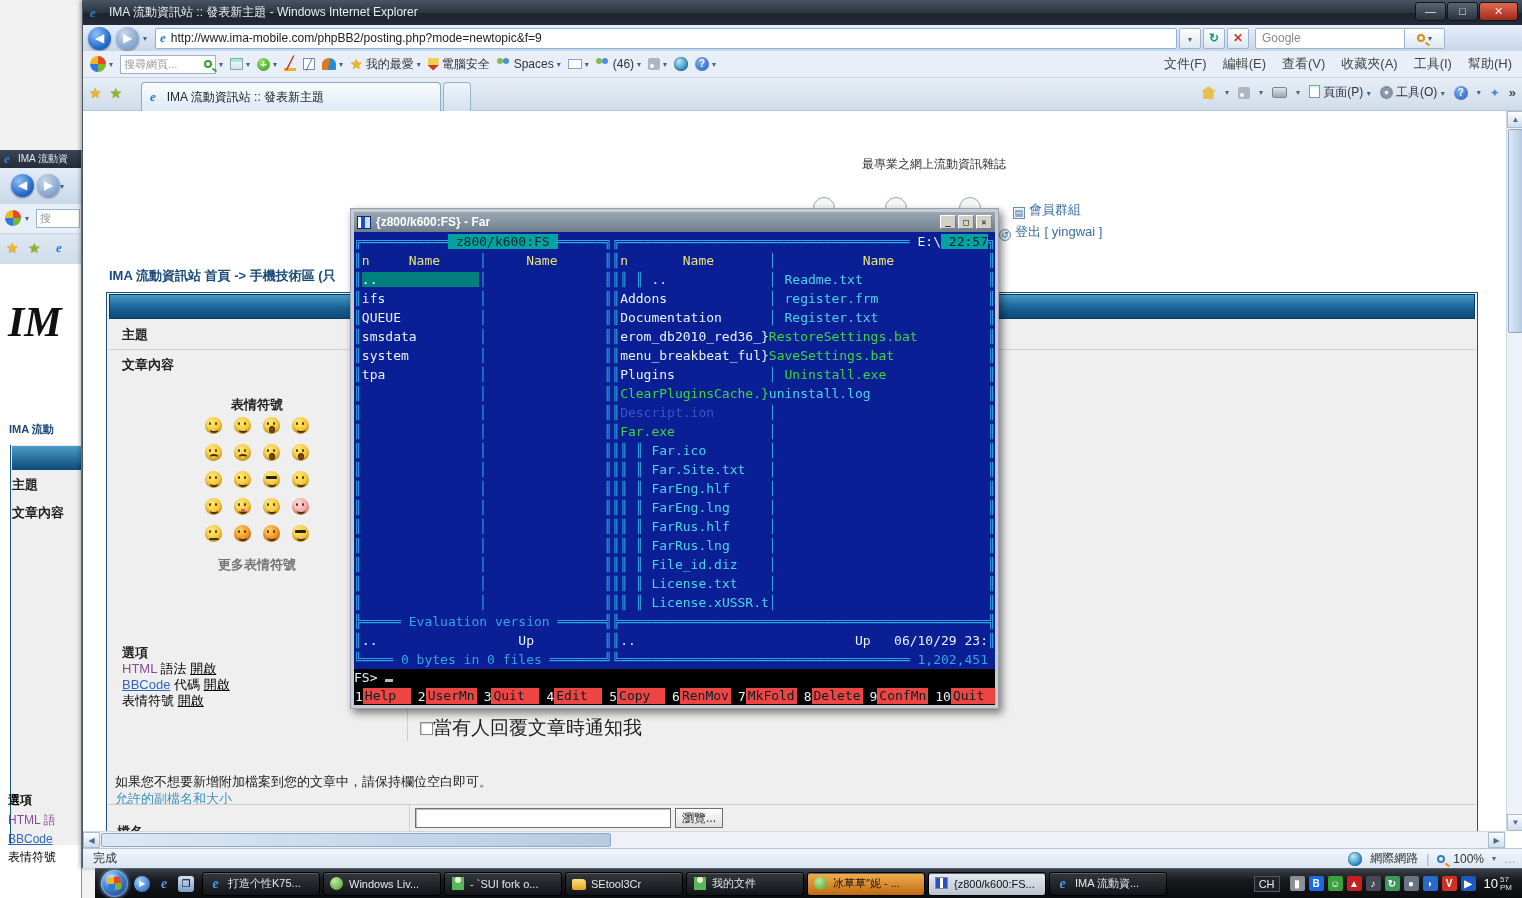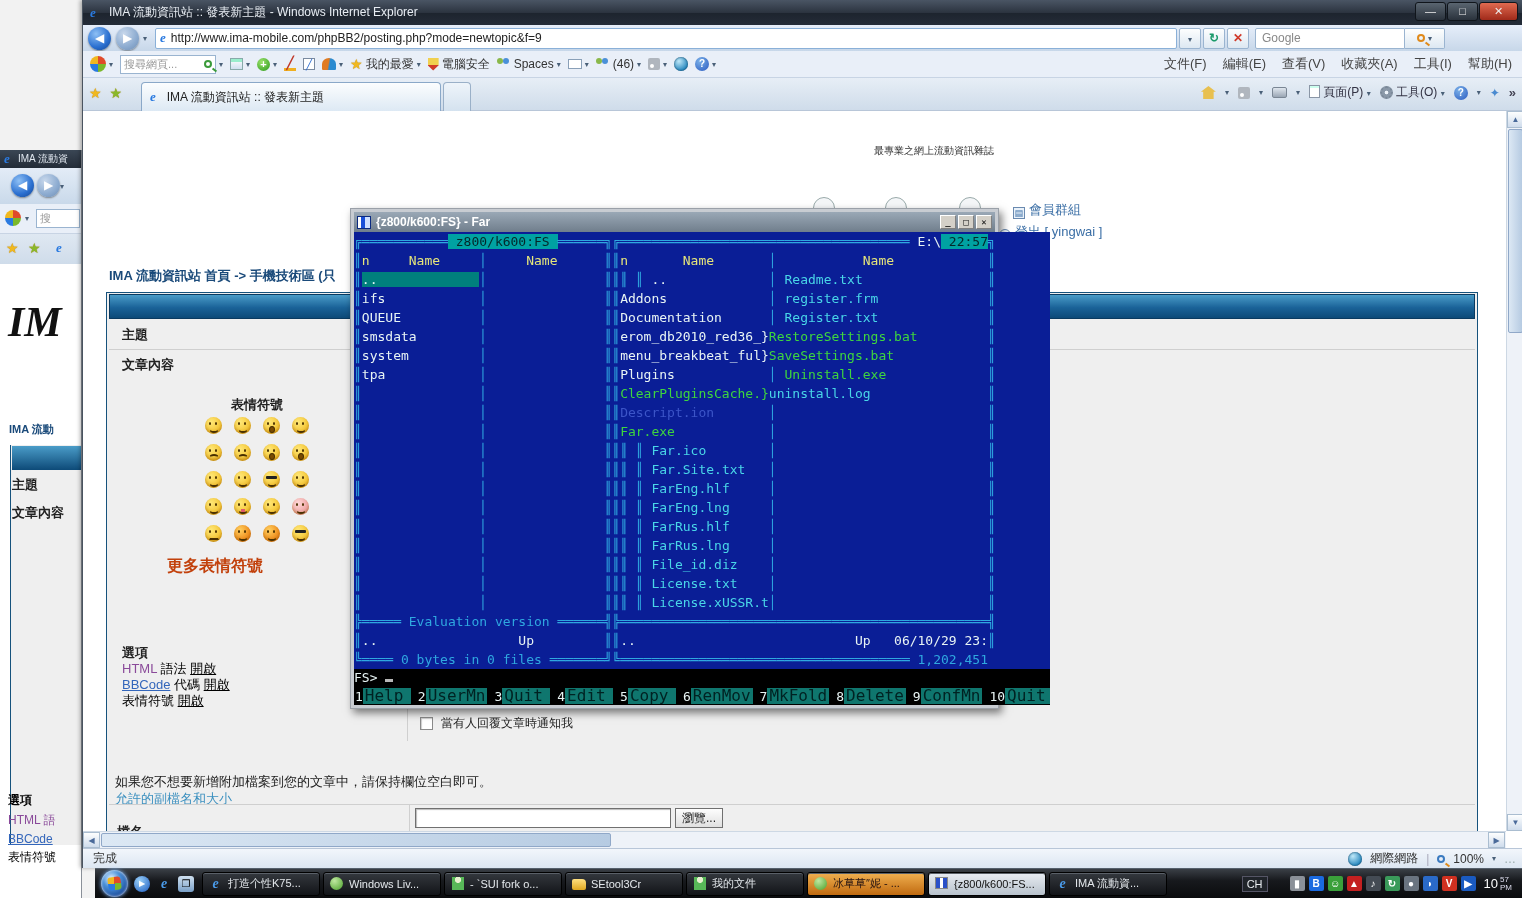--- a/index.html
+++ b/index.html
@@ -78,21 +78,21 @@
   .chevron{color:#445;font-size:13px;font-weight:bold}
 
   .content{position:absolute;left:0;top:111px;width:1440px;height:720px;background:#fff;overflow:hidden}
   .logo{position:absolute;left:28px;top:44px;white-space:nowrap}
   .logo-word{font-family:"Liberation Serif",serif;font-style:italic;font-weight:bold;font-size:47px;color:#111;letter-spacing:-1px}
   .logo-dot{display:inline-block;width:44px;height:44px;border-radius:50%;background:#d42020;vertical-align:-6px;margin:0 2px;position:relative}
   .logo-dot i{position:absolute;bottom:11px;background:#fff;width:5px}
   .logo-com{font-family:"Liberation Serif",serif;font-weight:bold;font-size:21px;color:#555}
   .site-head{position:absolute;left:701px;top:30px;width:300px;text-align:center}
   .site-title{font-size:24px;font-weight:bold;color:#222;letter-spacing:1px}
-  .site-sub{font-size:10px;color:#333;margin-top:3px}
+  .site-sub{font-size:12px;color:#333;margin-top:15px}
   .hdr-link{position:absolute;font-size:13px;color:#3a6ea5;white-space:nowrap}
   .hlink-ic{display:inline-block;width:12px;height:12px;border:1px solid #6a8ab0;background:#eaf2fa;color:#3a6ea5;font-size:9px;line-height:11px;text-align:center;vertical-align:-2px;margin-right:4px}
   .circle-top{position:absolute;width:22px;height:22px;border-radius:50%;border:1px solid #9aa;background:#f4f6f8}
   .breadcrumb{position:absolute;left:26px;top:156px;font-size:13px;font-weight:bold;color:#1a4a7a;white-space:nowrap}
 
   .forum-table{position:absolute;left:23px;top:181px;width:1372px;height:551px;background:#efefef;border:1px solid #16527c;overflow:hidden}
   .bluebar{position:absolute;left:2px;right:2px;height:25px;background:linear-gradient(180deg,#4a9cc8 0%,#1a6298 55%,#0d4a78 100%);border:1px solid #0a3a60}
   .row-label{position:absolute;font-size:13px;font-weight:bold;color:#222}
   .hline{position:absolute;left:2px;right:2px;height:1px;background:#cfcfcf}
   .vline{position:absolute;width:1px;background:#cfcfcf}
@@ -101,73 +101,73 @@
   .smiley{width:17px;height:17px;border-radius:50%;background:radial-gradient(circle at 35% 30%,#ffe878,#f5c83a 60%,#d89c1a);box-shadow:inset 0 -2px 3px rgba(150,90,0,.45);position:relative}
   .smiley:before{content:"";position:absolute;left:4px;top:5px;width:2px;height:3px;background:#4a3000;border-radius:50%;box-shadow:6px 0 0 #4a3000}
   .smiley:after{content:"";position:absolute;left:4px;top:8px;width:8px;height:5px;border:1px solid transparent;border-bottom:2px solid #4a3000;border-radius:50%}
   .smiley.v-sad:after{top:10px;border-bottom:none;border-top:2px solid #4a3000}
   .smiley.v-oh:after{left:6px;top:9px;width:4px;height:5px;border:1px solid #4a3000;border-radius:50%;background:#7a4a00}
   .smiley.v-cool:before{left:3px;top:5px;width:11px;height:3px;border-radius:1px;background:#222;box-shadow:none}
   .smiley.v-pink{background:radial-gradient(circle at 35% 30%,#ffd8d8,#f0a8a8 60%,#d07878)}
   .smiley.v-red{background:radial-gradient(circle at 35% 30%,#ffd060,#f09020 60%,#c85a10)}
   .smiley.v-flat:after{border-bottom:2px solid #4a3000;border-radius:0;height:1px;top:11px}
   .smiley.v-tongue em{position:absolute;left:7px;top:11px;width:4px;height:5px;background:#e05a6a;border-radius:0 0 2px 2px}
-  .more-link{position:absolute;left:60px;top:263px;width:180px;font-size:16px;font-weight:bold;color:#c2410c}
+  .more-link{position:absolute;left:60px;top:263px;width:180px;text-align:center;font-size:13px;font-weight:bold;color:#737373}
   .opt-block{position:absolute;left:15px;top:352px;font-size:13px;line-height:16px;white-space:nowrap}
   .opt-title{font-weight:bold;color:#222}
   .u{text-decoration:underline}
   .link-cyan{color:#3a8fbf;text-decoration:underline}
-  .notify-row{position:absolute;left:313px;top:422px;font-size:12px;color:#222;display:flex;align-items:center;gap:8px}
+  .notify-row{position:absolute;left:313px;top:422px;font-size:19px;color:#222;display:flex;align-items:center;gap:0}
   .checkbox{width:13px;height:13px;background:#fff;border:1px solid #8a8a8a;box-shadow:inset 1px 1px 1px #ccc}
   .attach-head{position:absolute;left:0;right:0;top:4px;text-align:center;font-size:13px;font-weight:bold;color:#f09a28}
   .attach-note{position:absolute;left:8px;top:480px;font-size:13px;color:#222}
   .attach-link{position:absolute;left:8px;top:497px;font-size:13px}
   .file-input{position:absolute;background:#fff;border:1px solid #707070;box-shadow:inset 1px 1px 1px #bbb}
   .browse-btn{position:absolute;left:568px;top:515px;width:48px;height:20px;background:linear-gradient(#fdfdfd,#e0e0e0);border:1px solid #707070;font-size:12px;text-align:center;line-height:18px;color:#222}
 
   .vscroll{position:absolute;right:0;top:0;width:17px;height:720px;background:#eef2f8;border-left:1px solid #cdd8e4}
   .scr-btn{position:absolute;left:0;width:17px;height:17px;background:linear-gradient(#fdfefe,#cfdcec);border:1px solid #aabdd0;color:#4a6a9a;font-size:8px;text-align:center;line-height:15px}
   .scr-thumb{position:absolute;left:1px;width:15px;background:linear-gradient(90deg,#dce8f4,#b6cbe2);border:1px solid #90a8c8;border-radius:2px}
   .hscroll{position:absolute;left:0;top:831px;width:1423px;height:17px;background:#eef2f8;border-top:1px solid #cdd8e4}
   .statusbar{position:absolute;left:0;top:848px;width:1440px;height:20px;background:linear-gradient(#f2f6fb,#dce6f2);border-top:1px solid #b8c6d8;font-size:12px;color:#333;display:flex;align-items:center}
   .status-right{margin-left:auto;display:flex;align-items:center;gap:8px;margin-right:6px}
 
   
   .far-window{position:absolute;left:350px;top:208px;width:649px;height:501px;z-index:3;background:#c8ccd2;border:1px solid #9aa0a8;box-shadow:3px 4px 8px rgba(0,0,0,.5);padding:3px}
   .far-title{height:20px;background:linear-gradient(180deg,#9aa8b6,#707e8c);display:flex;align-items:center;padding:0 3px;color:#fff;font-size:12px;font-weight:bold;white-space:nowrap}
   .far-ico{width:14px;height:13px;background:#1a50d8;border:1px solid #0a2a80;margin-right:5px;box-shadow:inset 3px 0 0 #fff,inset -5px 0 0 #cfe0ff}
   .far-btn{width:16px;height:14px;background:#d4d0c8;border:1px solid #808080;border-top-color:#fff;border-left-color:#fff;font-size:9px;line-height:12px;text-align:center;color:#111;margin-left:2px;font-family:"DejaVu Sans Mono",monospace}
-  .far-console{width:696px;height:473px;background:#0a1e96;overflow:hidden;font-family:"DejaVu Sans Mono",monospace;font-size:13px;line-height:19px}
+  .far-console{width:641px;height:473px;background:#0a1e96;overflow:hidden;font-family:"DejaVu Sans Mono",monospace;font-size:13px;line-height:19px}
   .far-lines{white-space:pre}
   .cb{color:#2fa8e0}.cw{color:#e8f4f4}.cy{color:#e6e67a}.cf{color:#49d6e8}.cg{color:#3ed63e}.ch{color:#3c55c8}
   .chl{background:#00a2a2;color:#04282a}
   .sel{background:#00807d;color:#dff5f5}
   .far-cmd{height:18px;background:#000;color:#e8f4f4;white-space:pre;line-height:18px}
   .cursor{display:inline-block;width:8px;height:3px;background:#b8b8b8;vertical-align:0}
   .far-keys{height:18px;background:#000;display:flex;align-items:center;gap:7px;padding-left:1px}
   .fk{display:flex;align-items:center}
   .fk-n{color:#e8f4f4;font-size:13px}
-  .fk-l{background:#0f766e;color:#022;min-width:48px;height:16px;font-size:16px;line-height:16px;padding:0 2px}
+  .fk-l{background:#ef4444;color:#022;min-width:48px;height:16px;font-size:13px;line-height:16px;padding:0 2px}
 
   
   .taskbar{position:absolute;left:95px;right:0;bottom:0;height:30px;z-index:4;background:linear-gradient(180deg,#3a3f46 0%,#17191d 40%,#0a0b0d 100%);display:flex;align-items:center;border-top:1px solid #55606c}
   .start-orb{width:27px;height:27px;border-radius:50%;margin:0 6px;background:radial-gradient(circle at 38% 32%,#cfe8ff 5%,#4a90d8 35%,#1a4a9a 75%);box-shadow:0 0 4px #7ab0f0,inset 0 0 3px #fff;position:relative}
   .start-orb:after{content:"";position:absolute;left:7px;top:7px;width:13px;height:13px;border-radius:3px;background:conic-gradient(#e04a2a 0 25%,#7ab82a 0 50%,#2a7ae0 0 75%,#f0b820 0);transform:rotate(-8deg)}
   .ql{display:flex;gap:6px;margin-right:8px;align-items:center}
   .ql-ic{width:16px;height:16px;border-radius:3px;font-size:12px;text-align:center;line-height:16px}
   .tb-btn{width:118px;height:24px;margin-right:3px;border-radius:3px;border:1px solid #000;background:linear-gradient(180deg,#34383e,#121418);color:#e4e8ec;font-size:11px;display:flex;align-items:center;gap:5px;padding:0 5px;white-space:nowrap;overflow:hidden;box-shadow:inset 0 1px 0 #5a6068}
   .tb-btn.alert{background:linear-gradient(180deg,#f0b050,#c06a10);color:#211}
   .tb-btn.active{background:linear-gradient(180deg,#e8ecf2,#b8c2cc);color:#111}
   .tb-ic{width:15px;height:14px;flex:none;font-size:12px;line-height:14px;text-align:center}
   .ie-glyph{color:#4a9ae8;font-family:"Liberation Serif",serif;font-style:italic;font-weight:bold;font-size:14px}
   .msn-glyph{width:13px;height:13px;border-radius:50%;background:radial-gradient(circle at 35% 30%,#bfe8a0,#4aa02a)}
   .person-glyph{width:12px;height:13px;background:radial-gradient(circle at 50% 22%,#e8f0d0 24%,#58b858 28%)}
   .folder-glyph{width:14px;height:11px;background:linear-gradient(#ffe080,#e0a820);border-radius:2px 4px 2px 2px;margin-top:2px}
   .far-glyph{width:13px;height:12px;background:#fff;box-shadow:inset 4px 0 0 #2a50c8,inset -4px 0 0 #2a50c8;border:1px solid #888}
-  .lang-box{color:#e8ecf0;font-size:11px;border:1px solid #556;padding:1px 4px;margin:0 18px;background:#20242a}
+  .lang-box{color:#e8ecf0;font-size:11px;border:1px solid #556;padding:1px 4px;margin:0 6px;background:#20242a}
   .tray{display:flex;gap:4px;align-items:center;margin-left:4px}
   .tray-ic{width:15px;height:15px;border-radius:2px;font-size:10px;font-weight:bold;line-height:15px;text-align:center;color:#fff}
   .clock{color:#fff;font-size:13px;margin:0 10px 0 8px;display:flex;align-items:center;gap:2px}
   .clock small{display:block;font-size:8px;line-height:8px;color:#dde}
 </style>
 </head>
 <body>
 
 <div class="bg-strip">
   <div class="bs-title">

